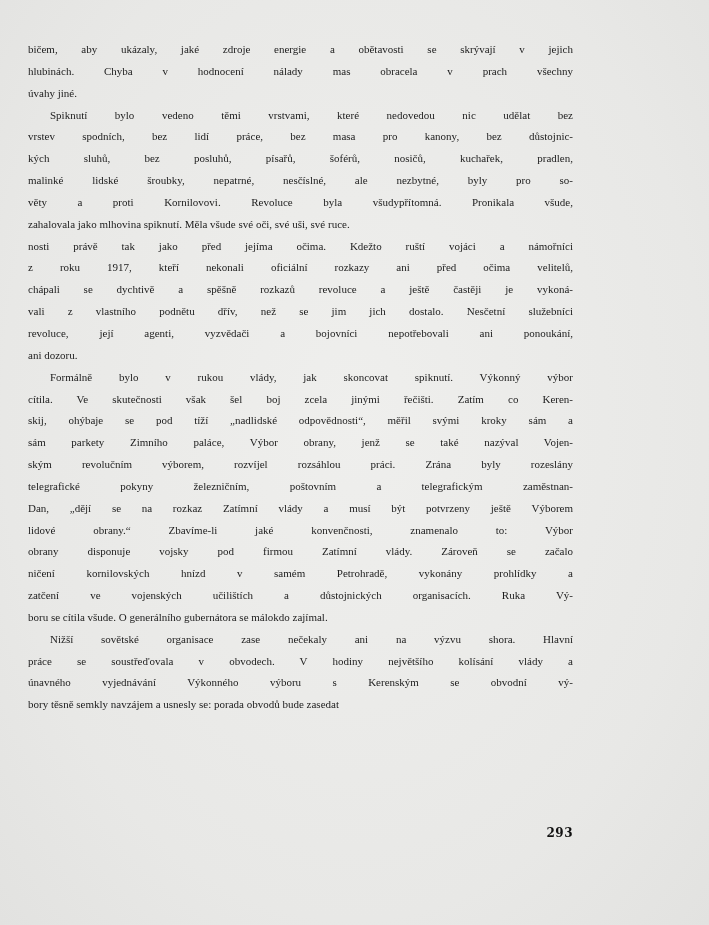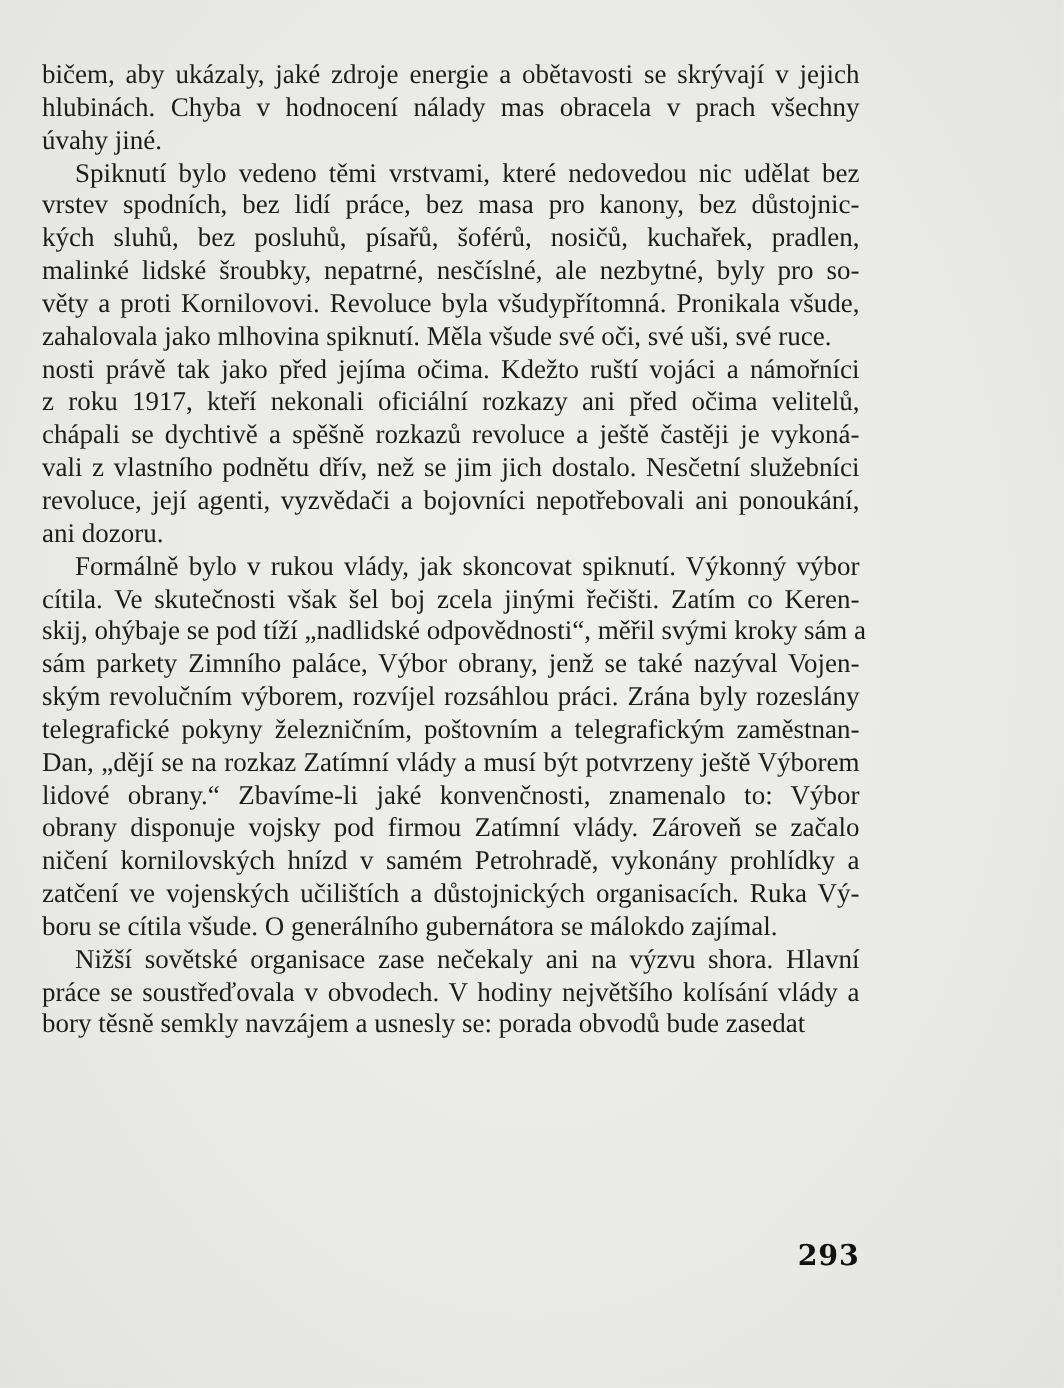--- a/index.html
+++ b/index.html
@@ -18,21 +18,21 @@
     left: 0; top: 0;
     width: 709px; height: 925px;
     background: radial-gradient(ellipse at 50% 45%, #efefed 0%, #e8e8e6 70%, #e2e2e0 100%);
   }
   .text-block {
     position: absolute;
     left: 28px;
     top: 39px;
     width: 545px;
     font-family: "Liberation Serif", "DejaVu Serif", serif;
-    font-size: 18px;
+    font-size: 11px;
     line-height: 21.85px;
     color: #1c1c1c;
   }
   .line {
     display: block;
     white-space: nowrap;
     text-align: justify;
     text-align-last: justify;
     height: 21.85px;
     overflow: visible;
@@ -42,21 +42,21 @@
   }
   .line.indent {
     padding-left: 22px;
   }
   .page-number {
     position: absolute;
     right: 136px;
     top: 826px;
     font-family: "DejaVu Serif", "Liberation Serif", serif;
     font-weight: bold;
-    font-size: 19px;
+    font-size: 12px;
     color: #111;
     letter-spacing: 0.5px;
   }
 </style>
 </head>
 <body>
 
 <div class="page">
   <div class="text-block" id="text-block">
       <div>
@@ -90,17 +90,18 @@
         <span class="line">Dan, „dějí se na rozkaz Zatímní vlády a musí být potvrzeny ještě Výborem</span>
         <span class="line">lidové obrany.“ Zbavíme-li jaké konvenčnosti, znamenalo to: Výbor</span>
         <span class="line">obrany disponuje vojsky pod firmou Zatímní vlády. Zároveň se začalo</span>
         <span class="line">ničení kornilovských hnízd v samém Petrohradě, vykonány prohlídky a</span>
         <span class="line">zatčení ve vojenských učilištích a důstojnických organisacích. Ruka Vý-</span>
         <span class="line last">boru se cítila všude. O generálního gubernátora se málokdo zajímal.</span>
       </div>
       <div>
         <span class="line indent">Nižší sovětské organisace zase nečekaly ani na výzvu shora. Hlavní</span>
         <span class="line">práce se soustřeďovala v obvodech. V hodiny největšího kolísání vlády a</span>
+        <span class="line">únavného vyjednávání Výkonného výboru s Kerenským se obvodní vý-</span>
         <span class="line last">bory těsně semkly navzájem a usnesly se: porada obvodů bude zasedat</span>
       </div>
     </div>
   <div class="page-number">293</div>
 </div>
 
 </body></html>

